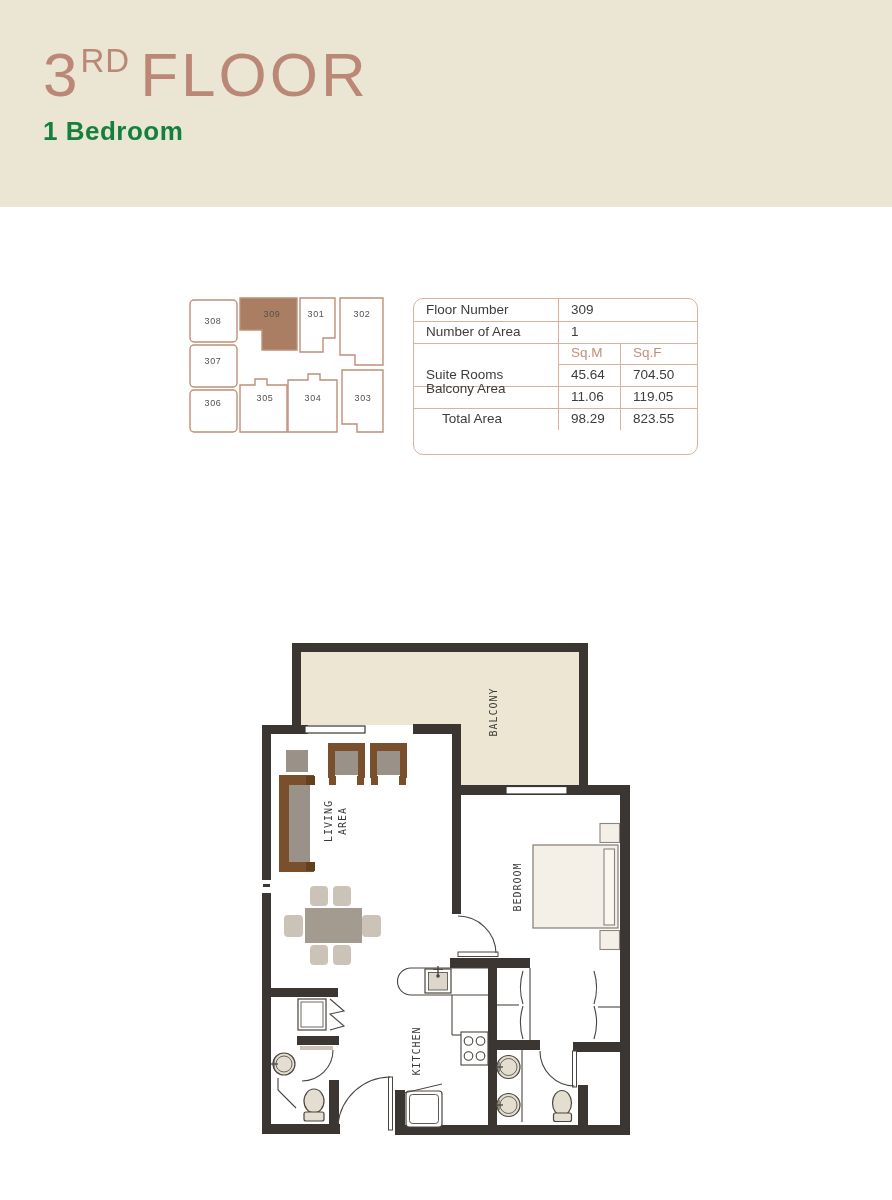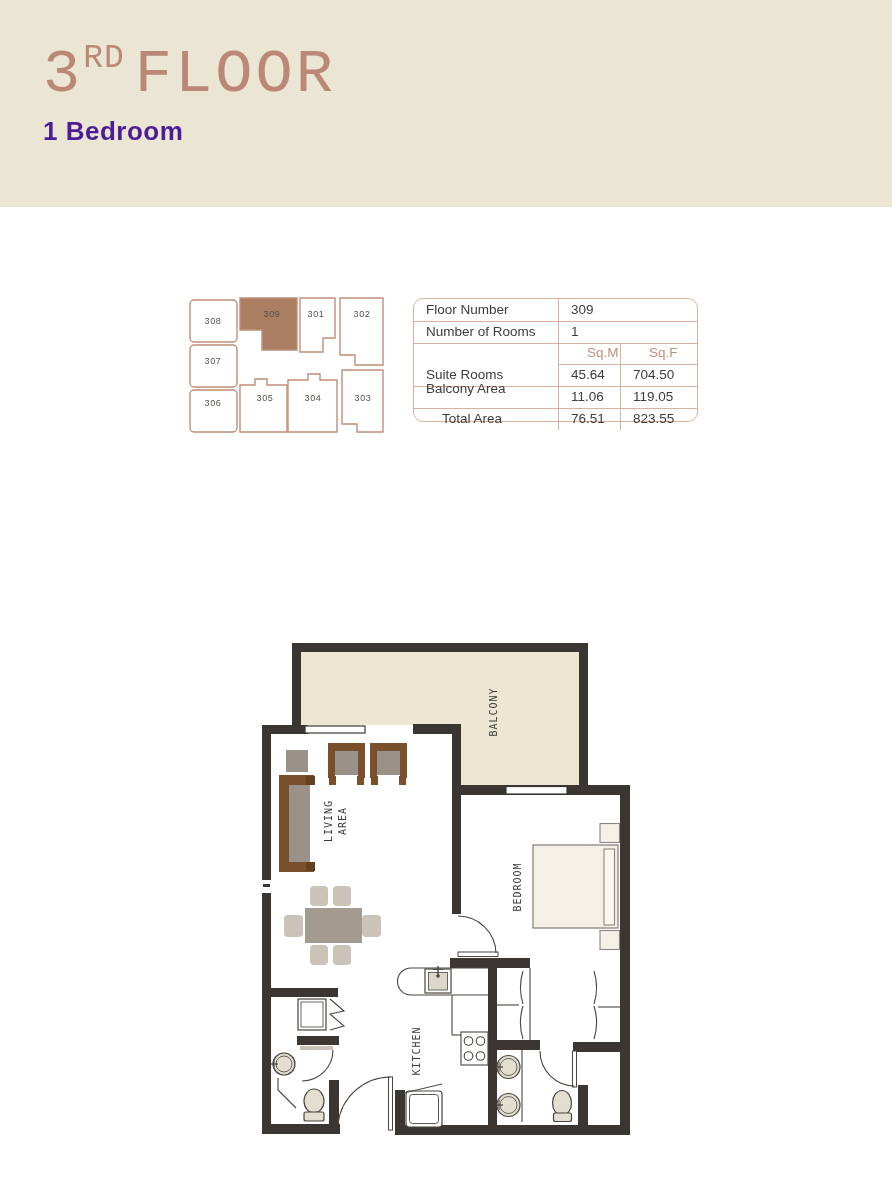--- a/index.html
+++ b/index.html
@@ -4,44 +4,44 @@
 <style>
   html,body{margin:0;padding:0;}
   body{
     width:892px;height:1200px;position:relative;background:#ffffff;
     font-family:"Liberation Sans", sans-serif;overflow:hidden;
   }
   
   .header-band{position:absolute;left:0;top:0;width:892px;height:207px;background:#ebe5d3;}
   .floor-title{
     position:absolute;left:43px;top:44px;color:#bb8877;
-    font-family:Liberation Mono, monospace;font-weight:200;
+    font-family:Liberation Sans, sans-serif;font-weight:200;
     font-size:62px;line-height:62px;letter-spacing:3px;white-space:nowrap;
   }
   .floor-title .ord{font-size:33px;letter-spacing:1px;position:relative;top:-24px;}
   .floor-title .word{margin-left:10px;}
   .floor-subtitle{
-    position:absolute;left:43px;top:116px;color:#4c1d95;
+    position:absolute;left:43px;top:116px;color:#15803d;
     font-size:26px;font-weight:700;letter-spacing:0.5px;
   }
   
   .keyplan{position:absolute;left:185px;top:293px;}
   .kp-unit{fill:none;stroke:#c08f77;stroke-width:1.4;}
   .kp-label{font-family:"Liberation Sans",sans-serif;font-size:9px;fill:#55504a;letter-spacing:0.6px;text-anchor:middle;}
   
   .info-table{
-    position:absolute;left:413px;top:298px;width:285px;height:124px;
+    position:absolute;left:413px;top:298px;width:285px;height:157px;
     border:1.5px solid #ddb09e;border-radius:10px;box-sizing:border-box;
     color:#3c3c3c;font-size:13.5px;font-weight:500;
   }
   .info-table .hline{position:absolute;left:0;right:0;height:0;border-top:1.2px solid #ddb09e;}
   .info-table .hline.partial{left:144px;}
   .info-table .vline{position:absolute;width:0;border-left:1.2px solid #ddb09e;}
   .info-table .cell{position:absolute;height:22px;line-height:22px;white-space:nowrap;}
-  .info-table .rose{color:#c28f7b;margin-left:16px;}
+  .info-table .rose{color:#c28f7b;}
   
   .floorplan{position:absolute;left:258px;top:632px;}
   .wall{fill:#3b3632;}
   .thin{stroke:#4a453f;stroke-width:1.1;fill:none;}
   .fixture{stroke:#4a453f;stroke-width:1.2;fill:#e3decf;}
   .plan-label{
     font-family:"DejaVu Sans Mono", monospace;font-size:10px;fill:#3a3a3a;
     letter-spacing:1px;text-anchor:middle;
   }
 </style>
@@ -80,36 +80,36 @@
   <div class="hline" style="top:22px"></div>
   <div class="hline" style="top:44px"></div>
   <div class="hline partial" style="top:65px"></div>
   <div class="hline" style="top:87px"></div>
   <div class="hline" style="top:109px"></div>
   <div class="vline" style="left:144px;top:0;height:131px"></div>
   <div class="vline" style="left:206px;top:44px;height:87px"></div>
 
   <div class="cell" style="left:12px;top:0">Floor Number</div>
   <div class="cell" style="left:157px;top:0">309</div>
-  <div class="cell" style="left:12px;top:22px">Number of Rooms</div>
+  <div class="cell" style="left:12px;top:22px">Number of Area</div>
   <div class="cell" style="left:157px;top:22px">1</div>
 
   <div class="cell rose" style="left:157px;top:43px;height:21px;line-height:21px">Sq.M</div>
   <div class="cell rose" style="left:219px;top:43px;height:21px;line-height:21px">Sq.F</div>
 
   <div class="cell" style="left:12px;top:65px">Suite Rooms</div>
   <div class="cell" style="left:157px;top:65px">45.64</div>
   <div class="cell" style="left:219px;top:65px">704.50</div>
 
   <div class="cell" style="left:12px;top:79px">Balcony Area</div>
   <div class="cell" style="left:157px;top:87px">11.06</div>
   <div class="cell" style="left:219px;top:87px">119.05</div>
 
   <div class="cell" style="left:28px;top:109px">Total Area</div>
-  <div class="cell" style="left:157px;top:109px">76.51</div>
+  <div class="cell" style="left:157px;top:109px">98.29</div>
   <div class="cell" style="left:219px;top:109px">823.55</div>
 </div>
 
 <svg class="floorplan" width="385" height="512" viewBox="258 632 385 512">
 
   <path d="M301,651 H579 V785 H455 V725 H301 Z" fill="#ede6d2"></path>
 
   <g>
     <rect class="wall" x="292" y="643" width="296" height="9"></rect>
     <rect class="wall" x="292" y="651" width="9" height="74"></rect>

